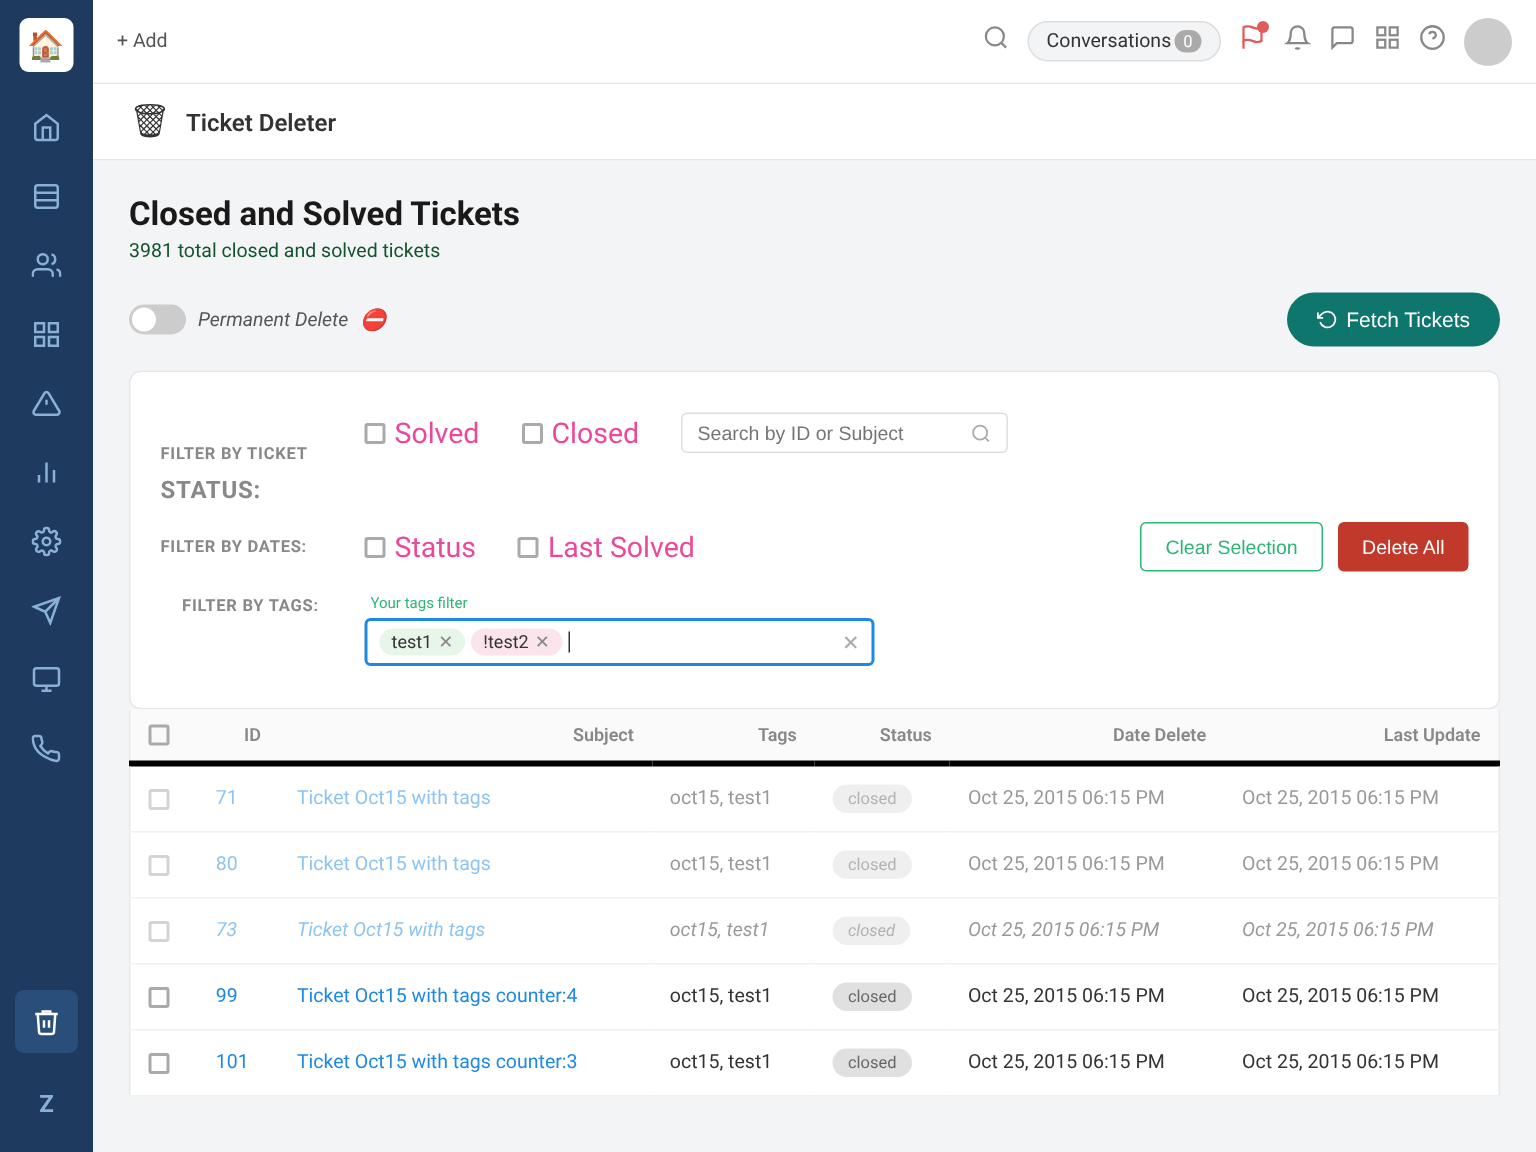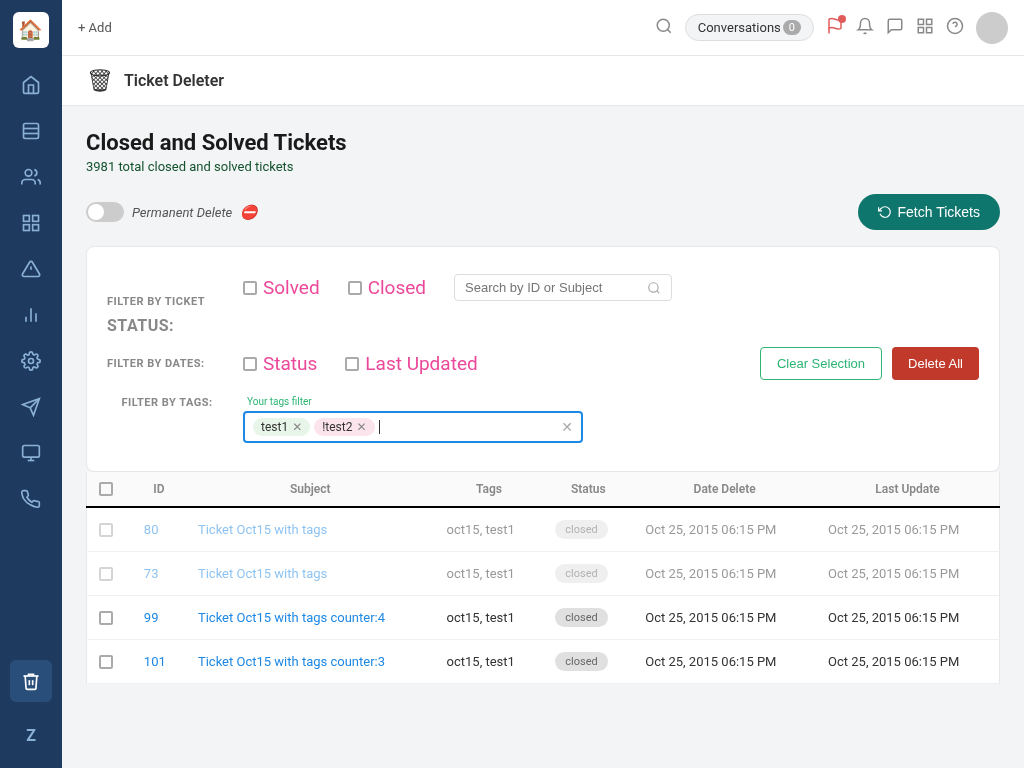--- a/index.html
+++ b/index.html
@@ -159,23 +159,23 @@
 
     
     .ticket-table {
       background: white;
       border: 1px solid #e5e7eb;
       border-top: none;
       width: 100%;
       border-collapse: collapse;
     }
     .ticket-table th {
-      padding: 10px 12px; text-align: center;
+      padding: 10px 12px; text-align: right;
       font-size: 12px; color: #888; font-weight: 600;
-      border-bottom: 2px solid #000000;
+      border-bottom: 4px solid #000000;
       background: #fafafa;
     }
     .ticket-table td {
       padding: 12px 12px; font-size: 13px;
       border-bottom: 1px solid #f0f0f0;
     }
     .ticket-link { color: #1e88e5; text-decoration: none; }
     .status-badge {
       background: #e0e0e0; color: #666; border-radius: 12px;
       padding: 3px 10px; font-size: 11px; display: inline-block;
@@ -375,21 +375,21 @@
         <div style="font-size:16px;font-weight:700;color:#888;text-transform:uppercase;letter-spacing:0.5px;margin-left:0;margin-bottom:12px;margin-top:-8px;">STATUS:</div>
 
         <div class="filter-dates-row">
           <span style="font-size:11px;font-weight:700;color:#888;text-transform:uppercase;letter-spacing:0.5px;min-width:120px;">FILTER BY DATES:</span>
           <div class="checkbox-group">
             <div class="cb"></div>
             <span class="cb-label">Status</span>
           </div>
           <div class="checkbox-group">
             <div class="cb"></div>
-            <span class="cb-label">Last Updated</span>
+            <span class="cb-label">Last Solved</span>
           </div>
           <div class="action-buttons">
             <button class="clear-btn">Clear Selection</button>
             <button class="delete-btn">Delete All</button>
           </div>
         </div>
 
         <div class="filter-tags-row">
           <span style="font-size:11px;font-weight:700;color:#888;text-transform:uppercase;letter-spacing:0.5px;min-width:120px;text-align:center;">FILTER BY TAGS:</span>
           <div style="display:flex;flex-direction:column;">
@@ -423,28 +423,39 @@
               <th>Status</th>
               <th>Date Delete</th>
               <th>Last Update</th>
             </tr>
           </thead>
           <tbody>
             <tr style="opacity:0.5;">
               <td>
                   <div class="cb"></div>
                 </td>
+              <td><a href="#" class="ticket-link">71</a></td>
+              <td><a href="#" class="ticket-link">Ticket Oct15 with tags</a></td>
+              <td>oct15, test1</td>
+              <td><span class="status-badge">closed</span></td>
+              <td>Oct 25, 2015 06:15 PM</td>
+              <td>Oct 25, 2015 06:15 PM</td>
+            </tr>
+            <tr style="opacity:0.5;">
+              <td>
+                  <div class="cb"></div>
+                </td>
               <td><a href="#" class="ticket-link">80</a></td>
               <td><a href="#" class="ticket-link">Ticket Oct15 with tags</a></td>
               <td>oct15, test1</td>
               <td><span class="status-badge">closed</span></td>
               <td>Oct 25, 2015 06:15 PM</td>
               <td>Oct 25, 2015 06:15 PM</td>
             </tr>
-            <tr style="opacity:0.5;">
+            <tr style="opacity:0.5;font-style:italic;">
               <td>
                   <div class="cb"></div>
                 </td>
               <td><a href="#" class="ticket-link">73</a></td>
               <td><a href="#" class="ticket-link">Ticket Oct15 with tags</a></td>
               <td>oct15, test1</td>
               <td><span class="status-badge">closed</span></td>
               <td>Oct 25, 2015 06:15 PM</td>
               <td>Oct 25, 2015 06:15 PM</td>
             </tr>

